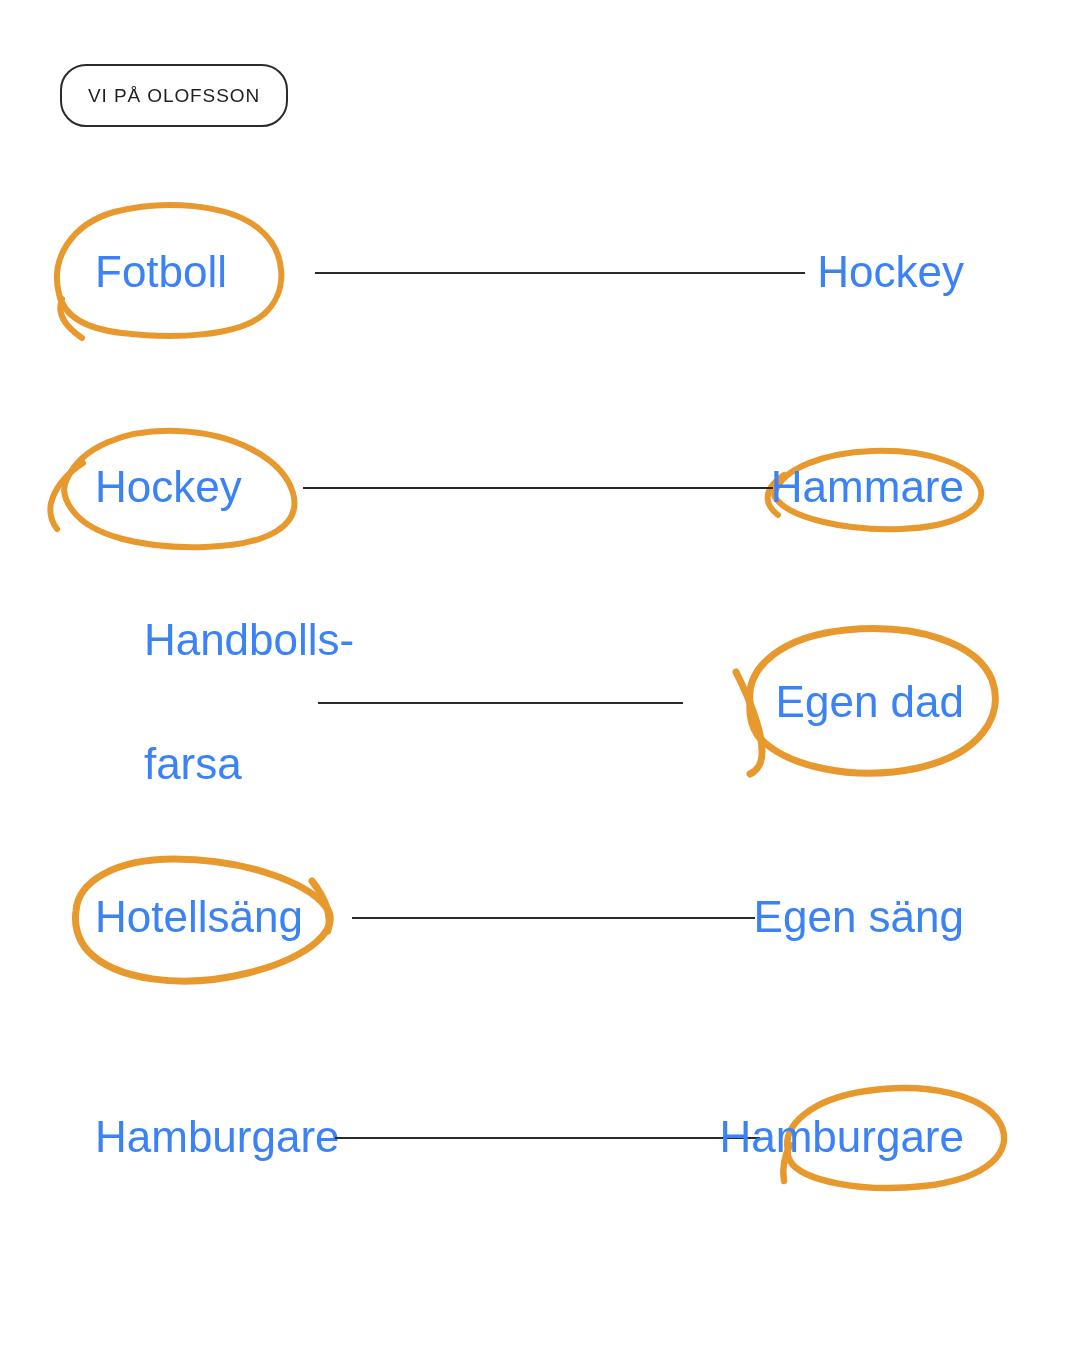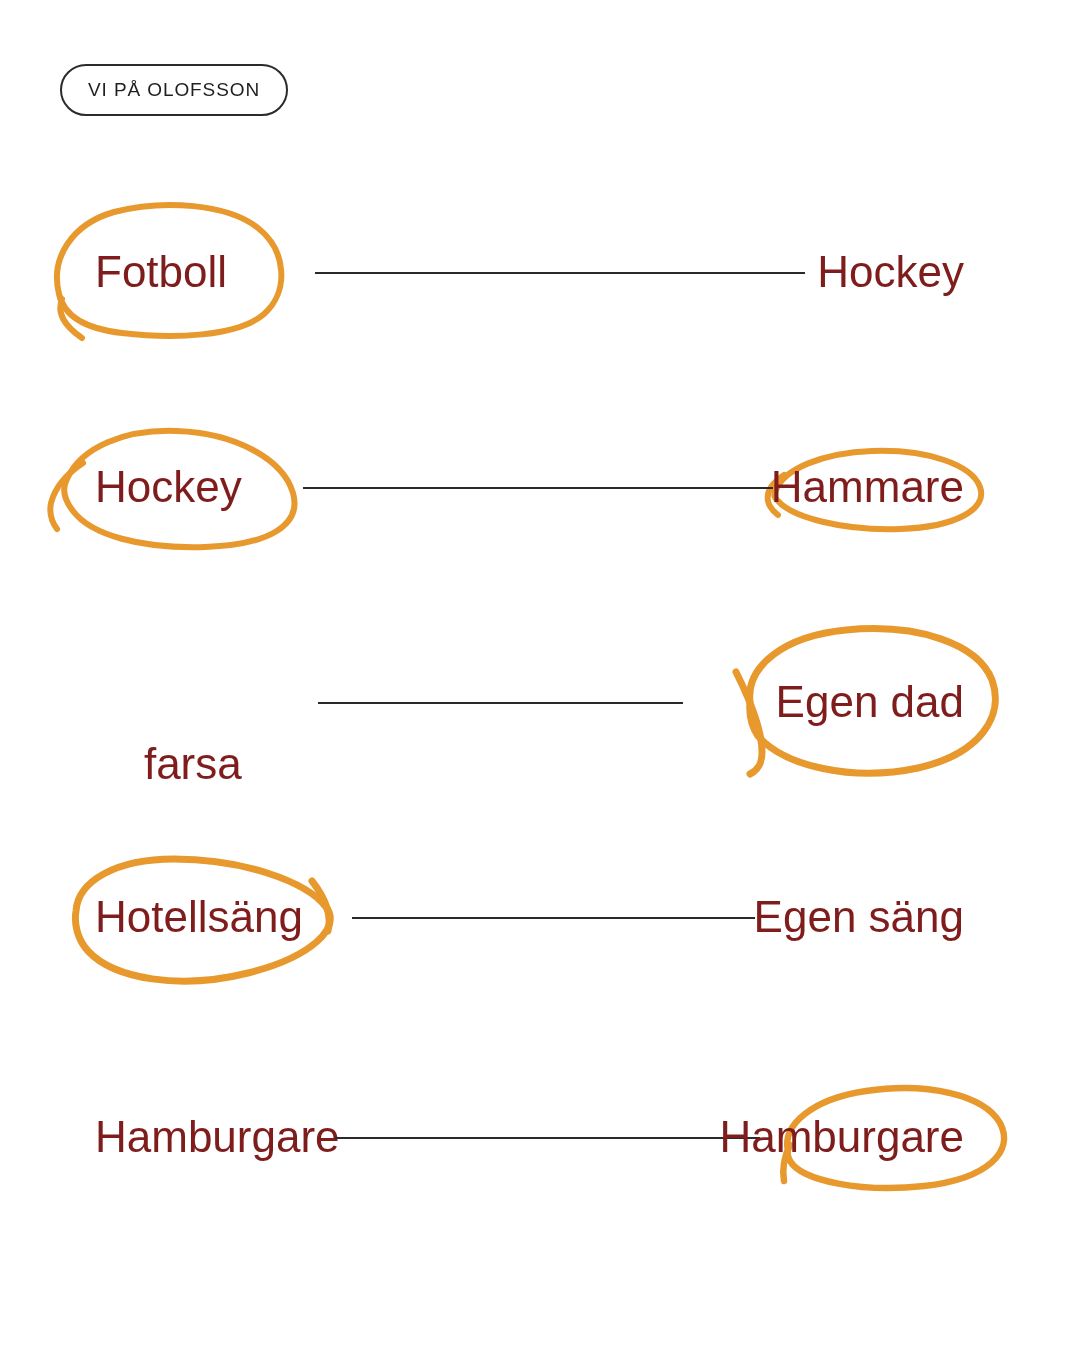--- a/index.html
+++ b/index.html
@@ -13,21 +13,21 @@
     font-family: "Liberation Sans", sans-serif;
     overflow: hidden;
     position: relative;
   }
 
   
   #badge-pill {
     position: absolute;
     left: 60px;
     top: 64px;
-    height: 52px;
+    height: 63px;
     box-sizing: border-box;
     padding: 0 26px;
     border: 2.5px solid #2b2b2b;
     border-radius: 26px;
     display: flex;
     align-items: center;
     justify-content: center;
   }
   #badge-pill .badge-text {
     font-size: 19px;
@@ -41,21 +41,21 @@
   .row {
     position: absolute;
     left: 0;
     width: 1080px;
     height: 0;
   }
   .opt {
     position: absolute;
     font-size: 44px;
     line-height: 52px;
-    color: #7f1d1d;
+    color: #3b82f6;
     white-space: pre;
     font-family: "Liberation Sans", sans-serif;
   }
   .opt.left {
     left: 95px;
     transform: translateY(-50%);
   }
   .opt.right {
     right: 116px;
     text-align: right;
@@ -120,21 +120,21 @@
 </div>
 
 <div class="row" style="top:702px;">
 
   <svg class="circle-svg" style="left:722px; top:-78px; width:282px; height:155px;" viewBox="0 0 282 155">
     <path d="M 28 78 C 24 42 62 12 124 6 C 196 -1 256 20 270 56 C 283 92 258 130 196 144 C 130 158 62 142 36 112 C 29 102 27 90 28 78 Z" stroke="#E8992E" stroke-width="7"></path>
     <path d="M 14 48 C 26 72 40 104 40 128 C 40 140 36 146 28 150" stroke="#E8992E" stroke-width="7"></path>
   </svg>
 
   <div class="opt left twoline">
-    <br>
+    <span>Handbolls-</span><br>
     <span>farsa</span>
   </div>
   <div class="connector" style="left:318px; width:365px;"></div>
   <div class="opt right">Egen dad</div>
 </div>
 
 <div class="row" style="top:917px;">
 
   <svg class="circle-svg" style="left:62px; top:-64px; width:278px; height:134px;" viewBox="0 0 278 134">
     <path d="M 14 58 C 16 28 54 6 112 6 C 180 6 244 28 264 54 C 280 74 250 104 186 120 C 118 137 52 126 26 98 C 15 86 12 70 14 58 Z" stroke="#E8992E" stroke-width="7"></path>

